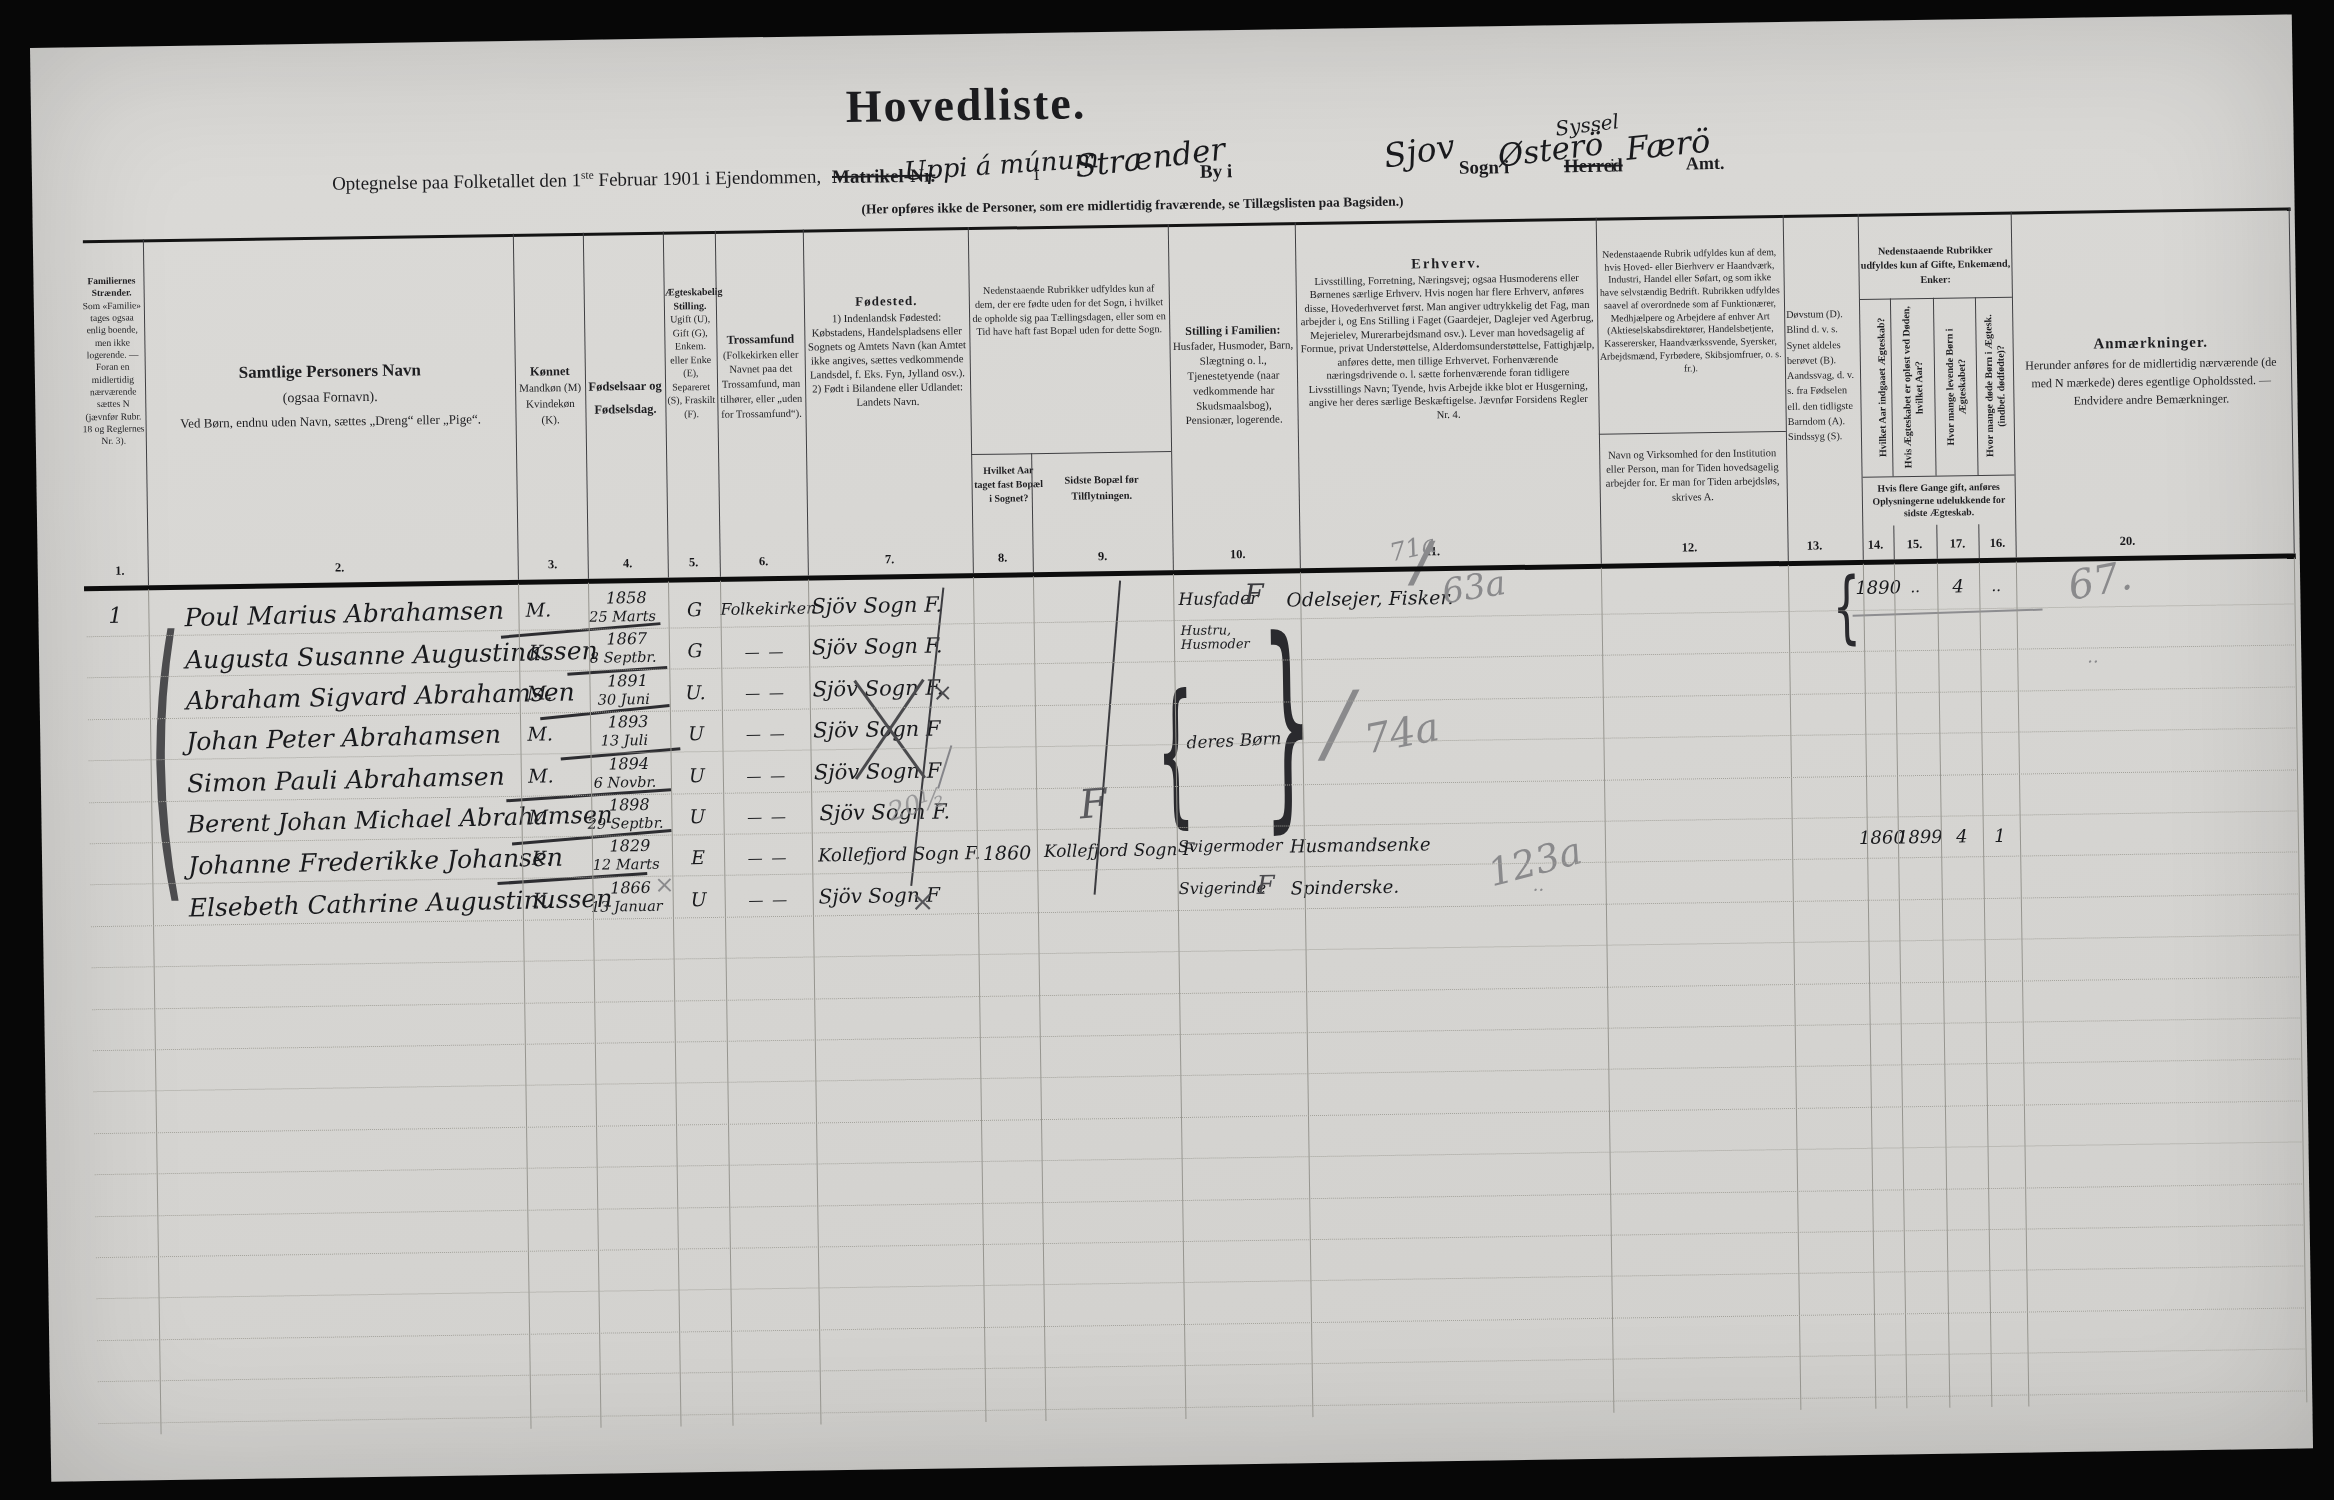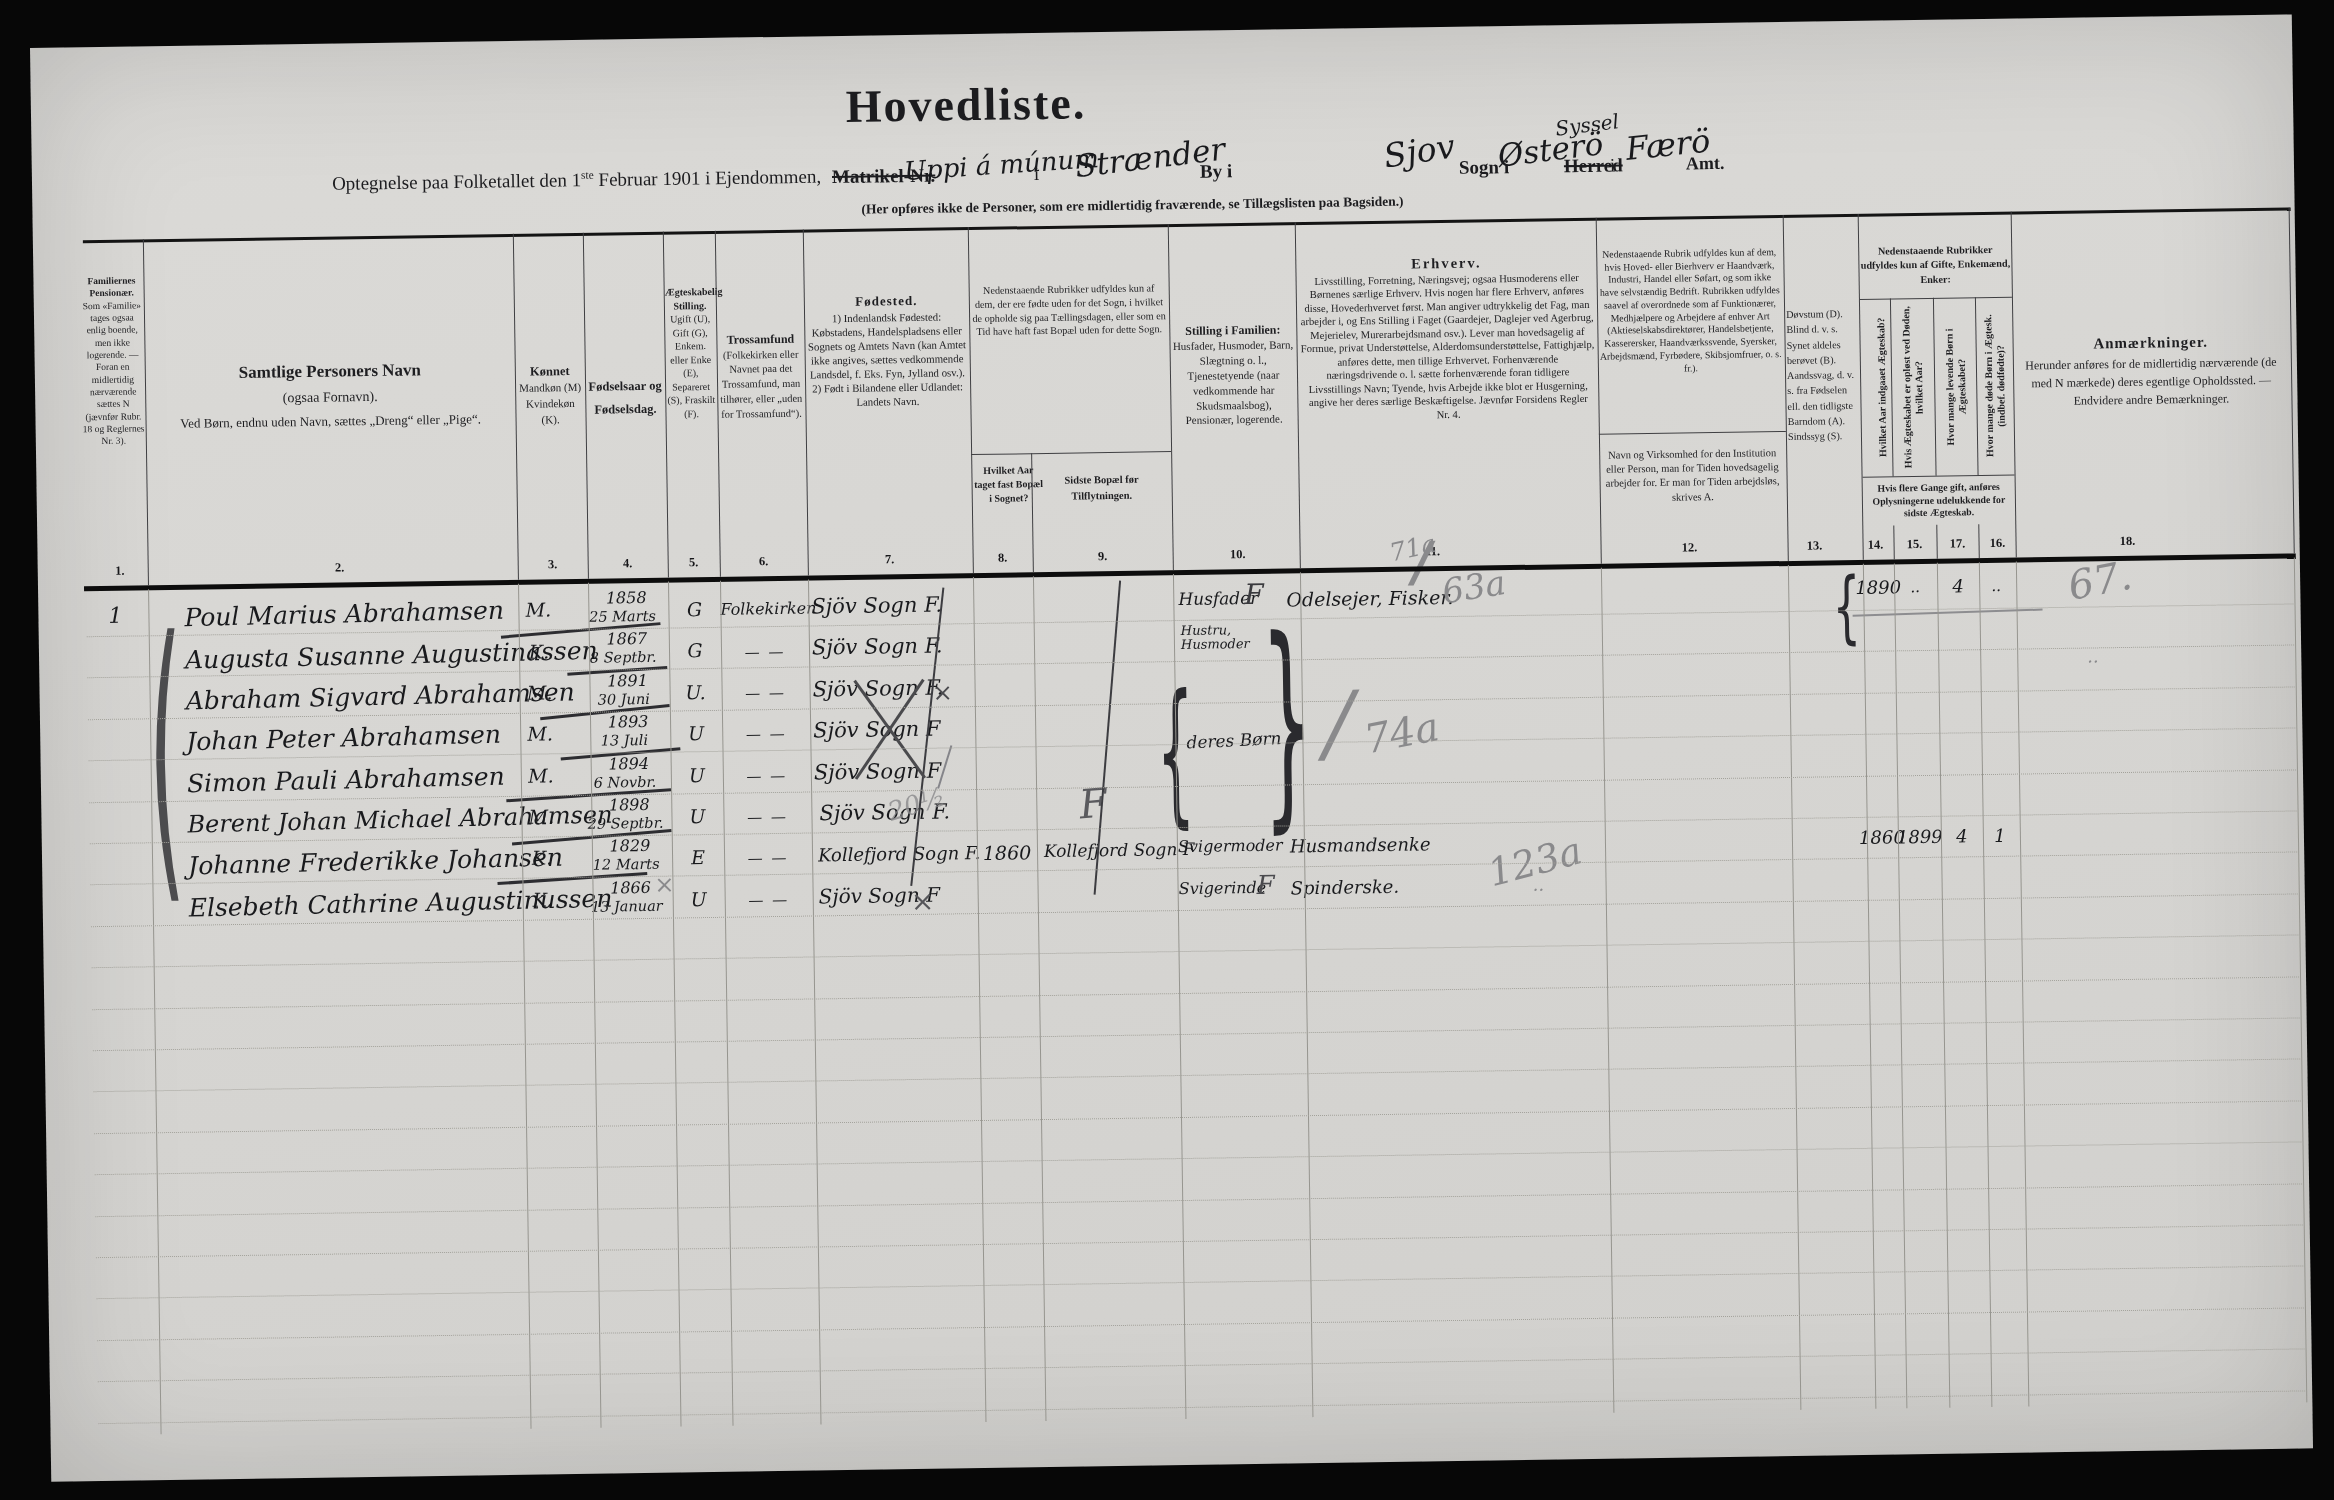--- a/index.html
+++ b/index.html
@@ -45,21 +45,21 @@
     <span class="hw" style="left:1524px;top:88px;font-size:20px;transform:rotate(-6deg);">Syssel</span>
     <span class="print abs strike" style="left:1532px;top:130px;font-size:19px;font-weight:bold;">Herred</span>
     <span class="print abs" style="left:1578px;top:130px;font-size:19px;">i</span>
     <span class="hw" style="left:1594px;top:102px;font-size:32px;transform:rotate(-5deg);">Færö</span>
     <span class="print abs" style="left:1654px;top:130px;font-size:18px;font-weight:bold;">Amt.</span>
   </div>
 
   <div class="print abs ctr" style="left:660px;top:166px;width:880px;font-size:13.5px;font-weight:bold;white-space:normal;">(Her opføres ikke de Personer, som ere midlertidig fraværende, se Tillægslisten paa Bagsiden.)</div>
 
   <div class="hdr" style="left:46px;top:228px;width:64px;font-size:9.5px;line-height:1.3;white-space:normal;">
-    <span class="t">Familiernes Pensionær.</span>
+    <span class="t">Familiernes Strænder.</span>
     <span class="b">Som «Familie» tages ogsaa enlig boende, men ikke logerende. — Foran en midlertidig nærværende sættes N (jævnfør Rubr. 18 og Reglernes Nr. 3).</span>
   </div>
   <div class="hdr" style="left:115px;top:318px;width:360px;white-space:normal;">
     <span class="t" style="font-size:17px;">Samtlige Personers Navn</span>
     <span class="b" style="font-size:14px;margin-top:8px;">(ogsaa Fornavn).</span>
     <span class="b" style="font-size:13px;margin-top:8px;">Ved Børn, endnu uden Navn, sættes „Dreng“ eller „Pige“.</span>
   </div>
   <div class="hdr" style="left:481px;top:322px;width:68px;font-size:11px;line-height:1.45;white-space:normal;">
     <span class="t" style="font-size:12.5px;">Kønnet</span>
     <span class="b">Mandkøn (M) Kvindekøn (K).</span>
@@ -138,21 +138,21 @@
   <span class="colnum" style="left:945px;top:517px;width:40px;">8.</span>
   <span class="colnum" style="left:1045px;top:517px;width:40px;">9.</span>
   <span class="colnum" style="left:1180px;top:517px;width:40px;">10.</span>
   <span class="colnum" style="left:1375px;top:517px;width:40px;">11.</span>
   <span class="colnum" style="left:1632px;top:517px;width:40px;">12.</span>
   <span class="colnum" style="left:1757px;top:517px;width:40px;">13.</span>
   <span class="colnum" style="left:1818px;top:517px;width:40px;">14.</span>
   <span class="colnum" style="left:1857px;top:517px;width:40px;">15.</span>
   <span class="colnum" style="left:1900px;top:517px;width:40px;">17.</span>
   <span class="colnum" style="left:1940px;top:517px;width:40px;">16.</span>
-  <span class="colnum" style="left:2070px;top:517px;width:40px;">18.</span>
+  <span class="colnum" style="left:2070px;top:517px;width:40px;">20.</span>
 
   <span class="hw" style="left:70px;top:556px;font-size:22px;">1</span>
   <span class="hw" style="left:146px;top:556px;font-size:25px;transform:rotate(-0.5deg);">Poul Marius Abrahamsen</span>
   <span class="hw ctr" style="left:470px;top:558px;width:60px;font-size:19px;">M.</span>
   <span class="hw ctr" style="left:548px;top:549px;width:80px;font-size:16px;">1858</span>
   <span class="hw ctr" style="left:540px;top:569px;width:88px;font-size:14.5px;">25 Marts</span>
   <span class="hw ctr" style="left:634px;top:560px;width:44px;font-size:19px;">G</span>
   <span class="hw ctr" style="left:682px;top:562px;width:88px;font-size:16px;">Folkekirken</span>
   <span class="hw" style="left:773px;top:558px;font-size:21px;">Sjöv Sogn F.</span>
   <span class="hw" style="left:1140px;top:558px;font-size:17px;">Husfader</span>

